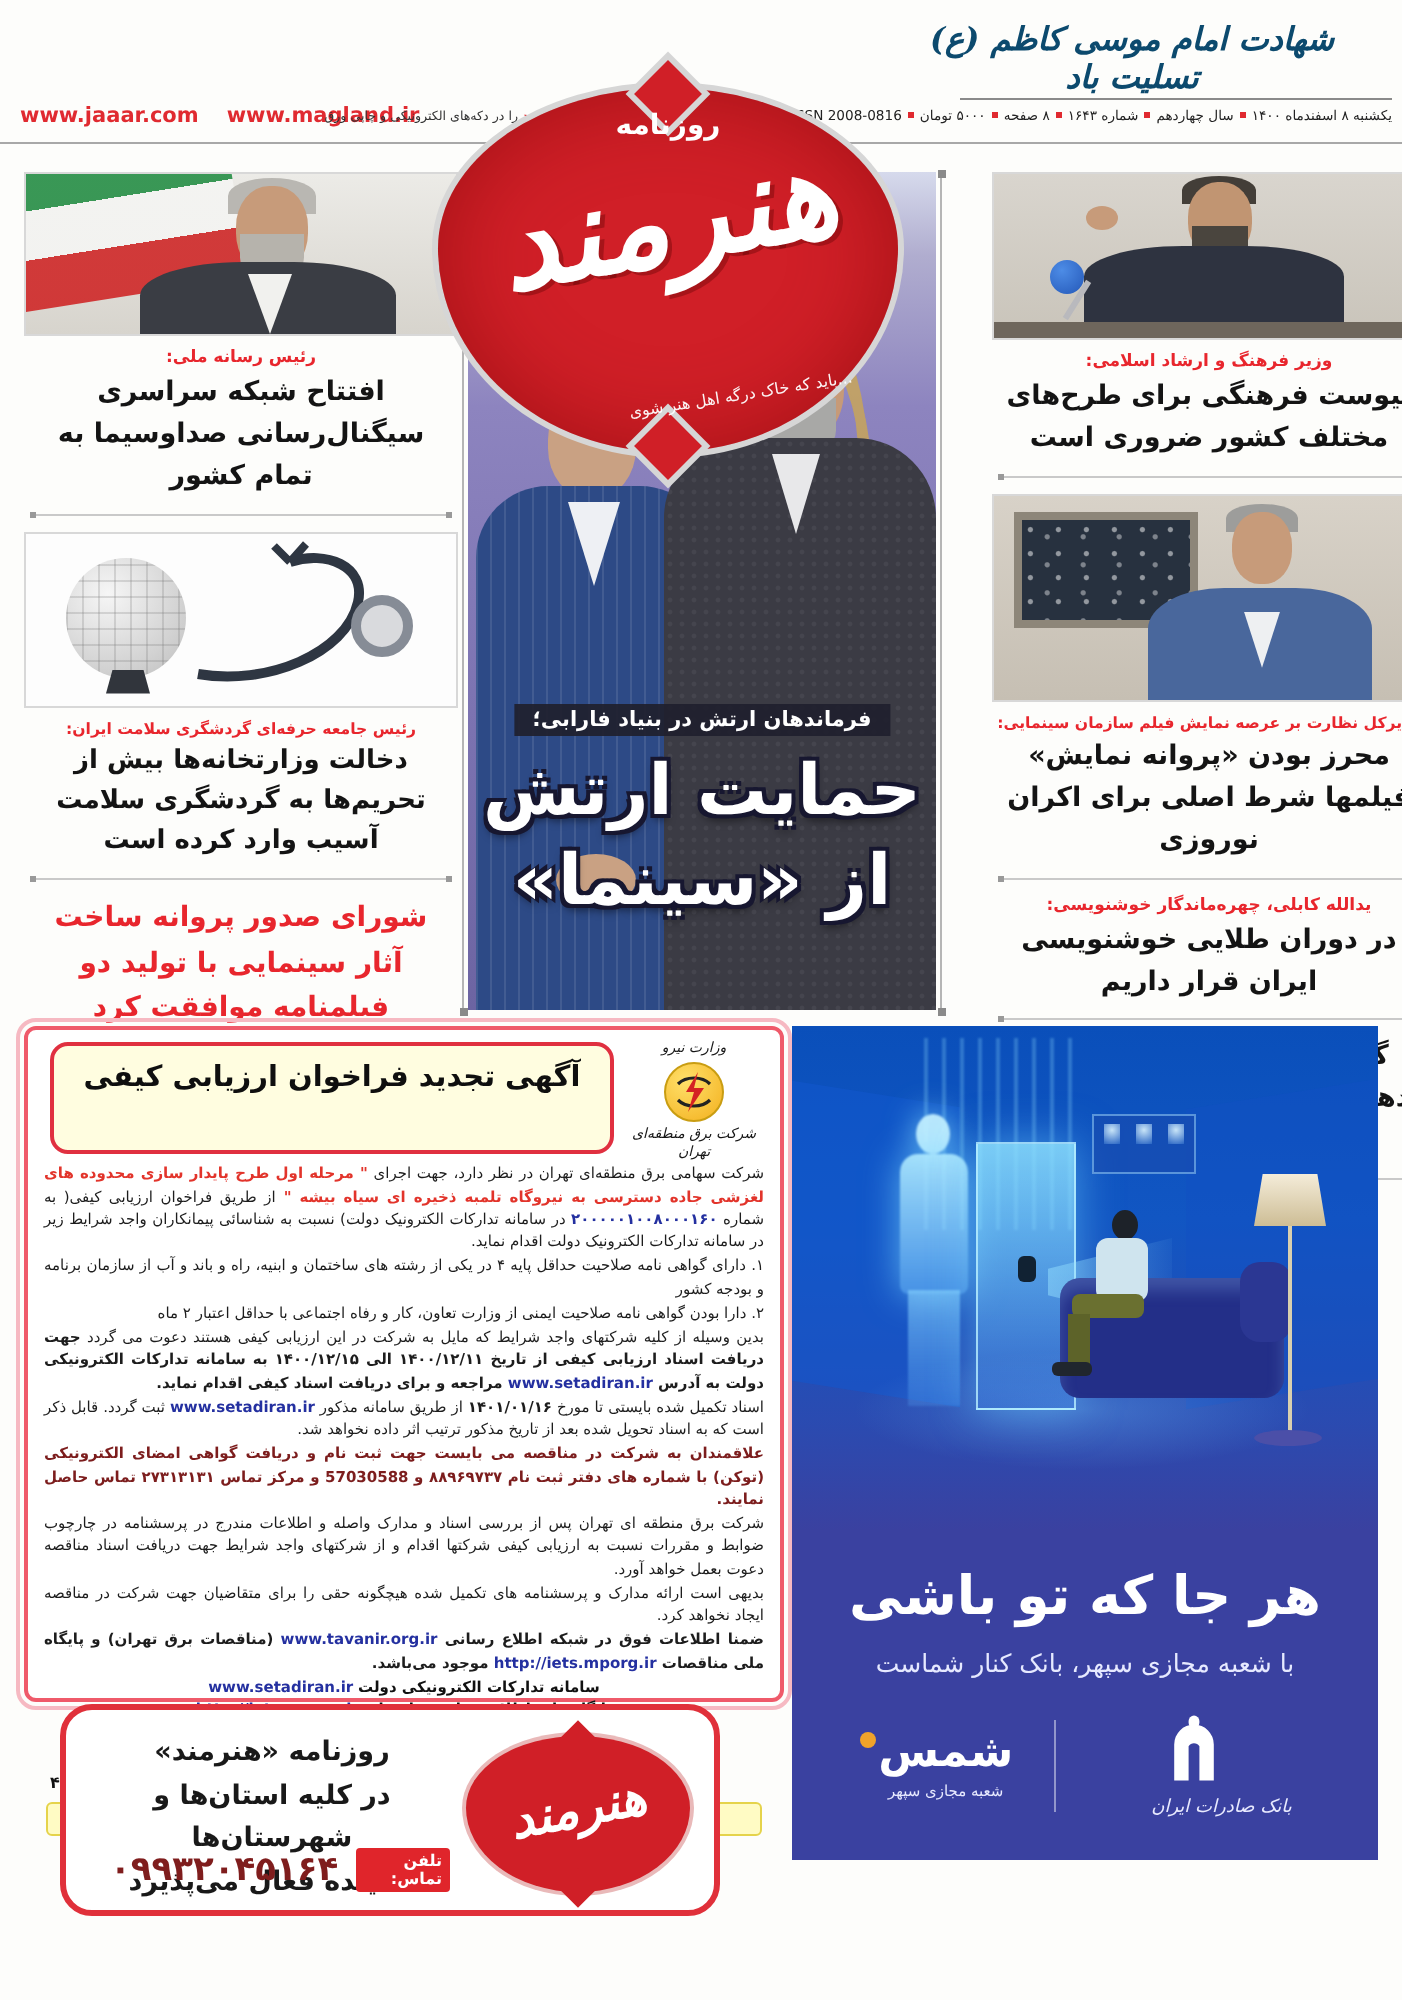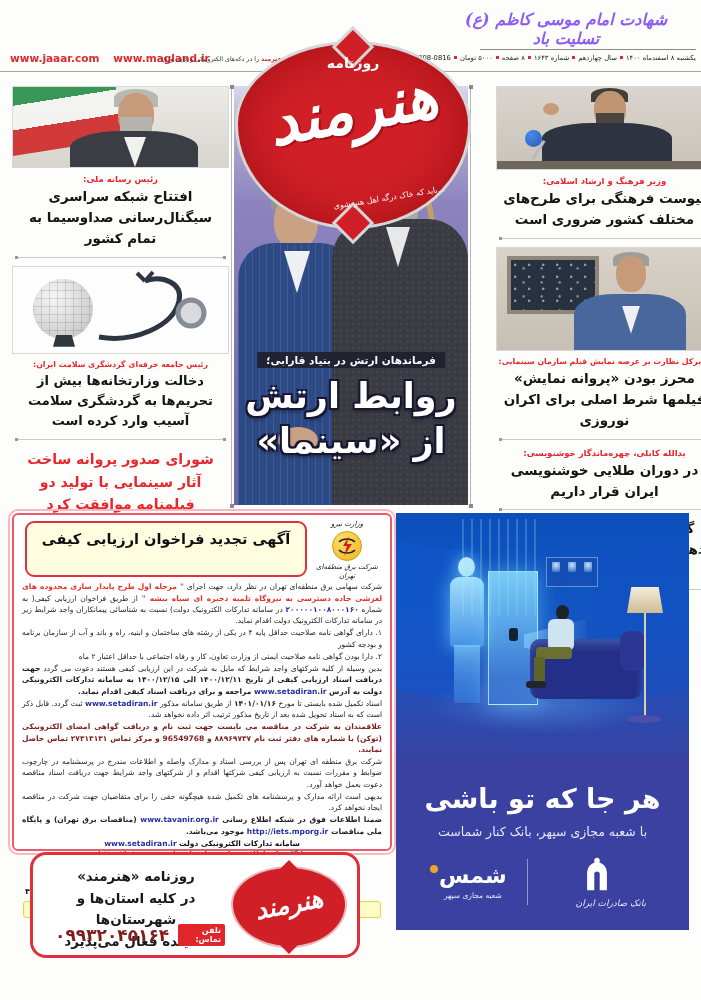--- a/index.html
+++ b/index.html
@@ -1,33 +1,33 @@
 <!DOCTYPE html>
 <html lang="fa" dir="rtl"><head>
 <meta charset="utf-8">
 <style>
   * { margin:0; padding:0; box-sizing:border-box; }
   body { background:#e8e8e8; font-family:"DejaVu Sans", sans-serif; }
   #page { position:relative; width:701px; height:1000px; margin:0 auto; background:#fdfdfb; overflow:hidden; direction:rtl; }
 
   
   .condolence { position:absolute; top:10px; left:440px; width:252px; text-align:center;
-    font-family:"DejaVu Serif", serif; font-style:italic; font-weight:bold; font-size:16px; color:#8b5cf6; }
+    font-family:"DejaVu Serif", serif; font-style:italic; font-weight:bold; font-size:16px; color:#0c4a6e; }
   .cond-rule { position:absolute; top:49px; left:480px; width:216px; border-top:1px solid #8a8a8a; }
   .dateline { position:absolute; top:54px; right:5px; font-size:6.8px; color:#222; white-space:nowrap; }
   .dl-part { display:inline-block; }
   .dl-part + .dl-part::before { content:""; display:inline-block; width:3px; height:3px; background:#e02a30; margin:0 3px 1px 3px; }
   .urls { position:absolute; top:52px; left:10px; direction:ltr; font-weight:bold; font-size:10.5px; color:#e02a30; }
   .urls span { margin-right:14px;margin-top:15px; }
   .kiosk-note { position:absolute; top:55px; left:162px; width:120px; font-size:6.3px; color:#333; text-align:right; }
   .kiosk-note .brand { color:#e02a30; font-weight:bold; }
   .header-rule { position:absolute; top:71px; left:0; width:701px; border-top:1.2px solid #a8a8a8; }
 
   
-  .masthead { position:absolute; top:38px; left:234px; width:238px; height:198px; z-index:7; }
+  .masthead { position:absolute; top:38px; left:215px; width:238px; height:198px; z-index:7; }
   .medallion { position:absolute; inset:6px 4px 10px 4px; background:#d01f27;
     border-radius:50% 50% 50% 50% / 44% 44% 56% 56%;
     box-shadow:0 0 0 3px #d6d6d6, inset 0 0 46px rgba(110,0,0,.45); }
   .medallion::before, .medallion::after { content:""; position:absolute; left:50%; width:24px; height:24px;
     background:#d01f27; transform:translateX(-50%) rotate(45deg); box-shadow:0 0 0 3px #d6d6d6; }
   .medallion::before { top:-9px; }
   .medallion::after { bottom:-9px; }
   .mast-label { position:absolute; top:17px; width:100%; text-align:center; color:#fff; font-weight:bold; font-size:14px; z-index:2; }
   .mast-title { position:absolute; top:38px; width:100%; text-align:center; color:#fff; z-index:2;
     font-family:"DejaVu Serif", serif; font-style:italic; font-weight:bold; font-size:62px; line-height:1.1;
@@ -284,21 +284,21 @@
     </div>
     <div class="man man-right">
       <div class="hair"></div>
       <div class="head"></div>
       <div class="beard"></div>
       <div class="body"></div>
       <div class="shirtv"></div>
     </div>
     <div class="lead-kicker">فرماندهان ارتش در بنیاد فارابی؛</div>
     <div class="lead-title">
-      <div>روابط ارتش</div>
+      <div>حمایت ارتش</div>
       <div>از «سینما»</div>
     </div>
   </div>
 
   <div class="col" style="left:496px">
     <div class="photo p-minister">
       <div class="hairb"></div>
       <div class="head"></div>
       <div class="beardb"></div>
       <div class="suit"></div>
@@ -343,21 +343,21 @@
       <div class="t-title">
         <div>آگهی تجدید فراخوان ارزیابی کیفی</div>
       </div>
     </div>
     <div class="t-body">
       <p><span>شرکت سهامی برق منطقه‌ای تهران در نظر دارد، جهت اجرای </span><span class="seg-red">" مرحله اول طرح پایدار سازی محدوده های لغزشی جاده دسترسی به نیروگاه تلمبه ذخیره ای سیاه بیشه " </span><span>از طریق فراخوان ارزیابی کیفی( به شماره </span><span class="seg-blue">۲۰۰۰۰۰۱۰۰۸۰۰۰۱۶۰</span><span> در سامانه تدارکات الکترونیک دولت) نسبت به شناسائی پیمانکاران واجد شرایط زیر در سامانه تدارکات الکترونیک دولت اقدام نماید.</span></p>
       <p>۱. دارای گواهی نامه صلاحیت حداقل پایه ۴ در یکی از رشته های ساختمان و ابنیه، راه و باند و آب از سازمان برنامه و بودجه کشور</p>
       <p>۲. دارا بودن گواهی نامه صلاحیت ایمنی از وزارت تعاون، کار و رفاه اجتماعی با حداقل اعتبار ۲ ماه</p>
       <p><span>بدین وسیله از کلیه شرکتهای واجد شرایط که مایل به شرکت در این ارزیابی کیفی هستند دعوت می گردد </span><span class="seg-bold">جهت دریافت اسناد ارزیابی کیفی از تاریخ ۱۴۰۰/۱۲/۱۱ الی ۱۴۰۰/۱۲/۱۵ به سامانه تدارکات الکترونیکی دولت به آدرس </span><span class="seg-url">www.setadiran.ir</span><span class="seg-bold"> مراجعه و برای دریافت اسناد کیفی اقدام نماید.</span></p>
       <p><span>اسناد تکمیل شده بایستی تا مورخ </span><span class="seg-bold">۱۴۰۱/۰۱/۱۶</span><span> از طریق سامانه مذکور </span><span class="seg-url">www.setadiran.ir</span><span> ثبت گردد. قابل ذکر است که به اسناد تحویل شده بعد از تاریخ مذکور ترتیب اثر داده نخواهد شد.</span></p>
-      <p class="seg-maroon">علاقمندان به شرکت در مناقصه می بایست جهت ثبت نام و دریافت گواهی امضای الکترونیکی (توکن) با شماره های دفتر ثبت نام ۸۸۹۶۹۷۳۷ و 96549768 و مرکز تماس ۲۷۳۱۳۱۳۱ تماس حاصل نمایند.</p>
+      <p class="seg-maroon">علاقمندان به شرکت در مناقصه می بایست جهت ثبت نام و دریافت گواهی امضای الکترونیکی (توکن) با شماره های دفتر ثبت نام ۸۸۹۶۹۷۳۷ و 57030588 و مرکز تماس ۲۷۳۱۳۱۳۱ تماس حاصل نمایند.</p>
       <p>شرکت برق منطقه ای تهران پس از بررسی اسناد و مدارک واصله و اطلاعات مندرج در پرسشنامه در چارچوب ضوابط و مقررات نسبت به ارزیابی کیفی شرکتها اقدام و از شرکتهای واجد شرایط جهت دریافت اسناد مناقصه دعوت بعمل خواهد آورد.</p>
       <p>بدیهی است ارائه مدارک و پرسشنامه های تکمیل شده هیچگونه حقی را برای متقاضیان جهت شرکت در مناقصه ایجاد نخواهد کرد.</p>
       <p><span class="seg-bold">ضمنا اطلاعات فوق در شبکه اطلاع رسانی </span><span class="seg-url">www.tavanir.org.ir</span><span class="seg-bold"> (مناقصات برق تهران) و پایگاه ملی مناقصات </span><span class="seg-url">http://iets.mporg.ir</span><span class="seg-bold"> موجود می‌باشد.</span></p>
     </div>
     <div class="t-links">
 
         <div class="t-link"><span class="lbl">سامانه تدارکات الکترونیکی دولت</span> <span class="url">www.setadiran.ir</span></div>
 
         <div class="t-link"><span class="lbl">پایگاه ملی اطلاع رسانی مناقصات</span> <span class="url">http://iets.mporg.ir</span></div>
 

